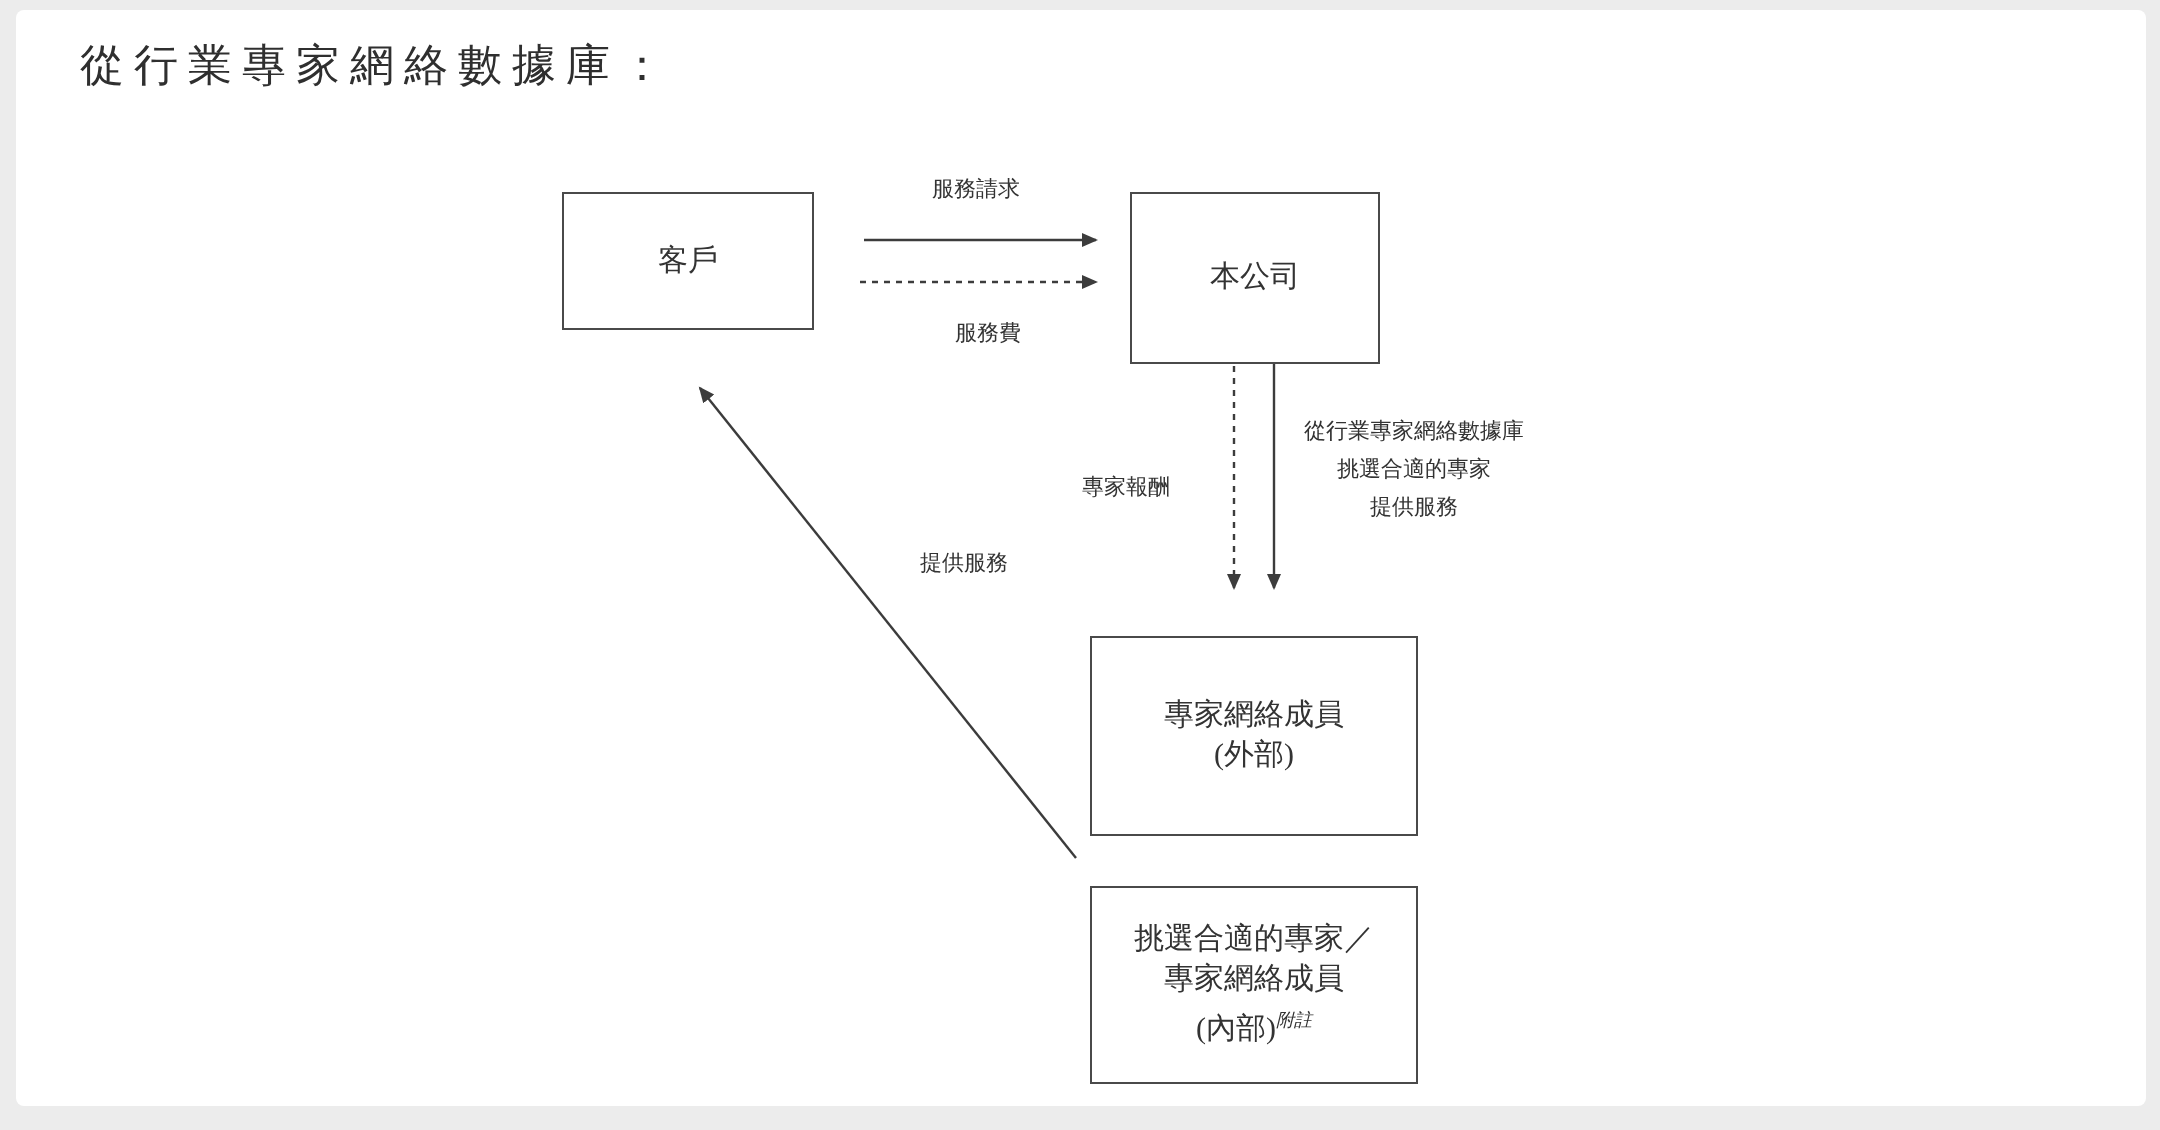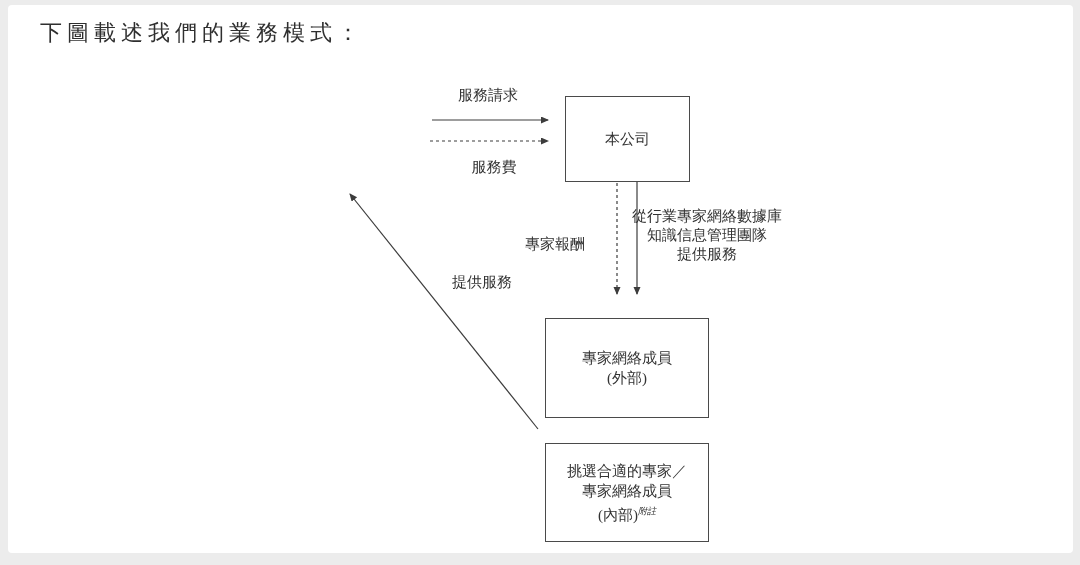--- a/index.html
+++ b/index.html
@@ -43,21 +43,21 @@
     color: #333333;
     text-align: center;
     line-height: 20px;
   }
   .box-customer   { left: 281px; top: 96px;  width: 126px; height: 69px; }
   .box-company    { left: 565px; top: 96px;  width: 125px; height: 86px; }
   .box-expert     { left: 545px; top: 318px; width: 164px; height: 100px; align-items: center; }
   .box-knowledge  { left: 545px; top: 443px; width: 164px; height: 99px; }
   .lbl {
     position: absolute;
-    font-size: 15px;
+    font-size: 11px;
     color: #333333;
     line-height: 19px;
     white-space: nowrap;
   }
   .lbl-center { text-align: center; }
   .sup {
     font-size: 9px;
     font-style: italic;
     vertical-align: super;
     letter-spacing: 0;
@@ -68,35 +68,38 @@
   .arrow-dashed { stroke-dasharray: 3,3; }
 </style>
 </head>
 <body>
 
 <div class="frame">
   <div class="page"></div>
 
   <div class="canvas">
 
-    <div class="title">下圖載述我們的業務模式：</div>
+    <div class="title">從行業專家網絡數據庫：</div>
 
     <svg class="arrows" width="1080" height="565" viewBox="0 0 1080 565">
       <defs>
         <marker id="arrowhead" markerWidth="9" markerHeight="8" refX="7" refY="3.5" orient="auto" markerUnits="userSpaceOnUse">
           <path d="M0,0 L8,3.5 L0,7 Z" fill="#3c3c3c"></path>
         </marker>
       </defs>
       <line class="arrow-line" x1="432" y1="120" x2="548" y2="120" marker-end="url(#arrowhead)"></line>
       <line class="arrow-line arrow-dashed" x1="430" y1="141" x2="548" y2="141" marker-end="url(#arrowhead)"></line>
       <line class="arrow-line arrow-dashed" x1="617" y1="177" x2="617" y2="294" marker-end="url(#arrowhead)"></line>
       <line class="arrow-line" x1="637" y1="174" x2="637" y2="294" marker-end="url(#arrowhead)"></line>
       <line class="arrow-line" x1="538" y1="429" x2="350" y2="194" marker-end="url(#arrowhead)"></line>
     </svg>
 
+    <div class="box box-customer">
+      <span>客戶</span>
+    </div>
 
     <div class="box box-company">
       <span>本公司</span>
     </div>
 
     <div class="box box-expert">
       <span>專家網絡成員</span>
       <span>(外部)</span>
     </div>
 
@@ -107,20 +110,20 @@
     </div>
 
     <div class="lbl lbl-center" style="left:430px; top:86px; width:116px;">服務請求</div>
 
     <div class="lbl lbl-center" style="left:438px; top:158px; width:112px;">服務費</div>
 
     <div class="lbl" style="left:505px; top:235px; width:80px; text-align:right;">專家報酬</div>
 
     <div class="lbl lbl-center" style="left:607px; top:207px; width:200px;">
       <div>從行業專家網絡數據庫</div>
-      <div>知識信息管理團隊</div>
+      <div>挑選合適的專家</div>
       <div>提供服務</div>
     </div>
 
     <div class="lbl lbl-center" style="left:427px; top:273px; width:110px;">提供服務</div>
 
   </div>
 </div>
 
 </body></html>

